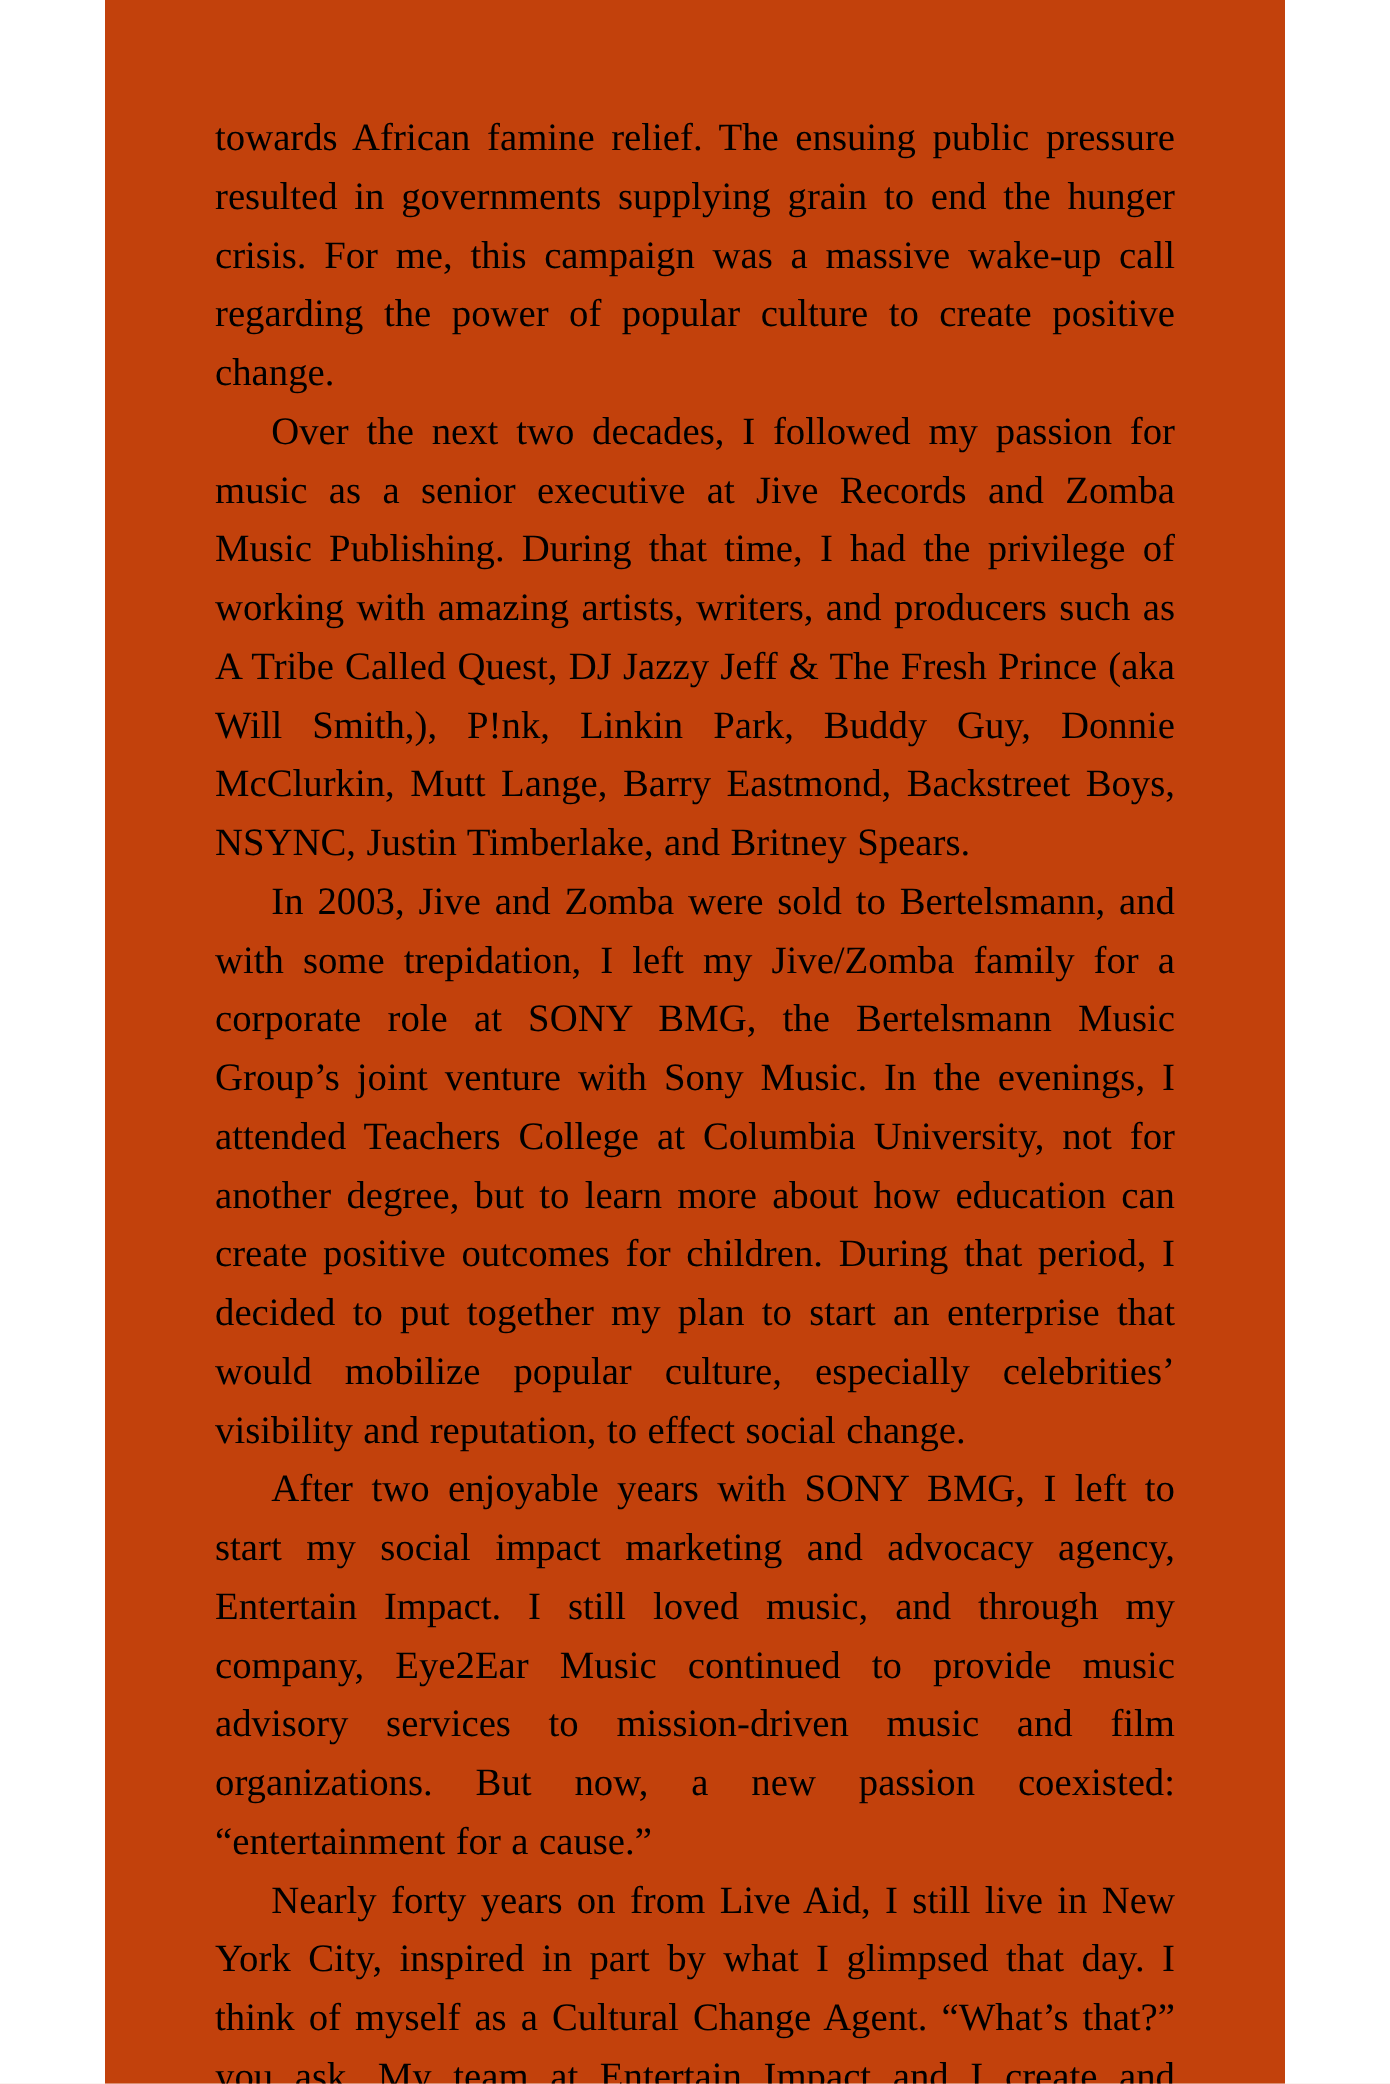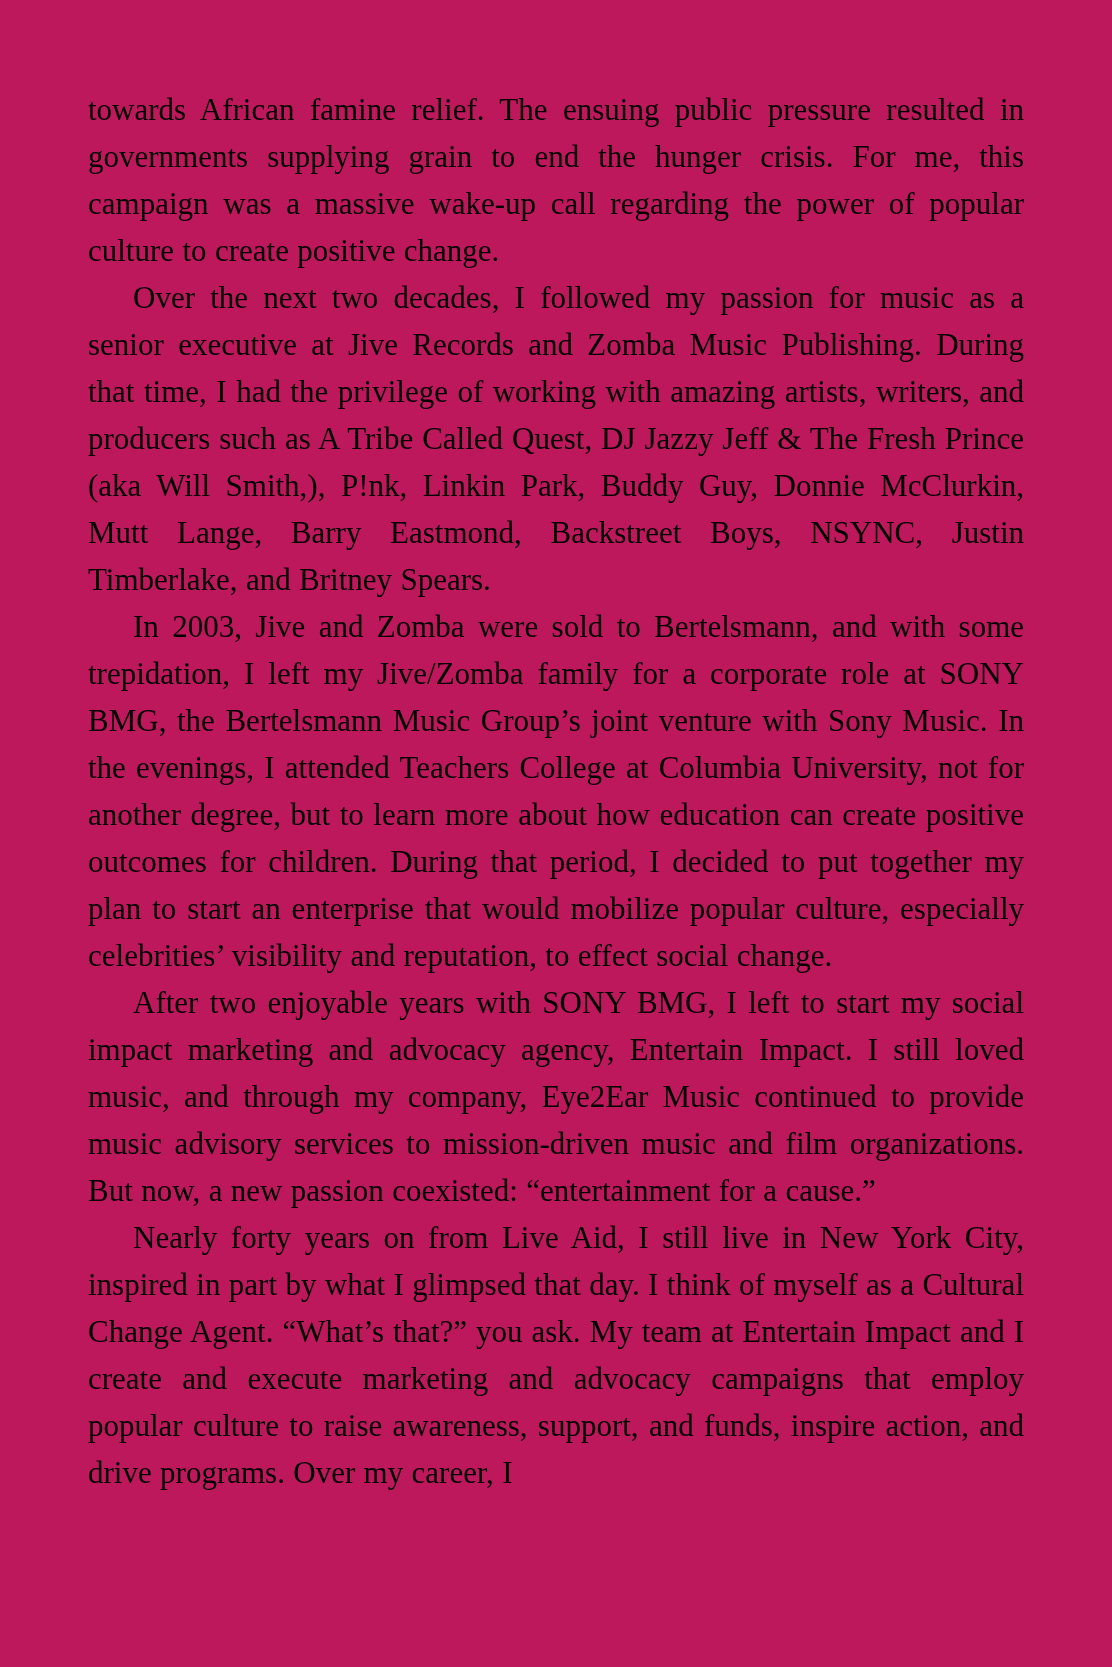--- a/index.html
+++ b/index.html
@@ -2,24 +2,24 @@
 <html><head>
 <meta charset="utf-8">
 <style>
   html, body {
     margin: 0;
     padding: 0;
     background: #ffffff;
   }
   .page {
     position: relative;
-    width: 1112px;
+    width: 944px;
     height: 1667px;
     margin: 0 auto;
-    background: #be185d;
+    background: #c2410c;
     box-sizing: border-box;
     padding: 86px 88px 0 88px;
     overflow: hidden;
   }
   .text-block {
     font-family: "Liberation Serif", "DejaVu Serif", serif;
     font-size: 31px;
     line-height: 47px;
     color: #000000;
     text-rendering: optimizeLegibility;

